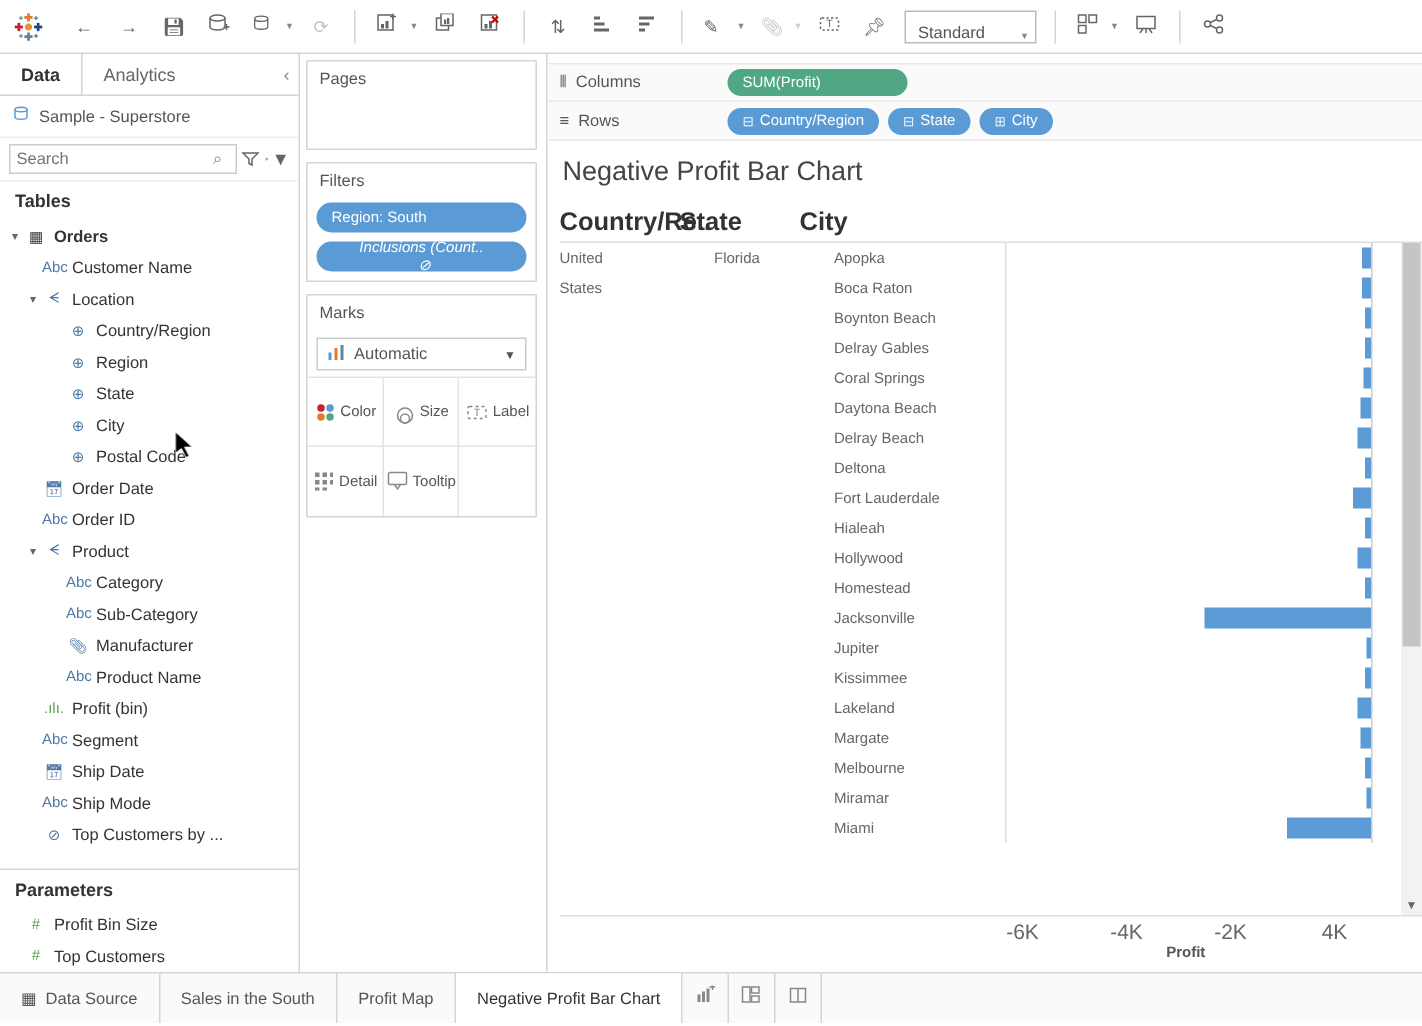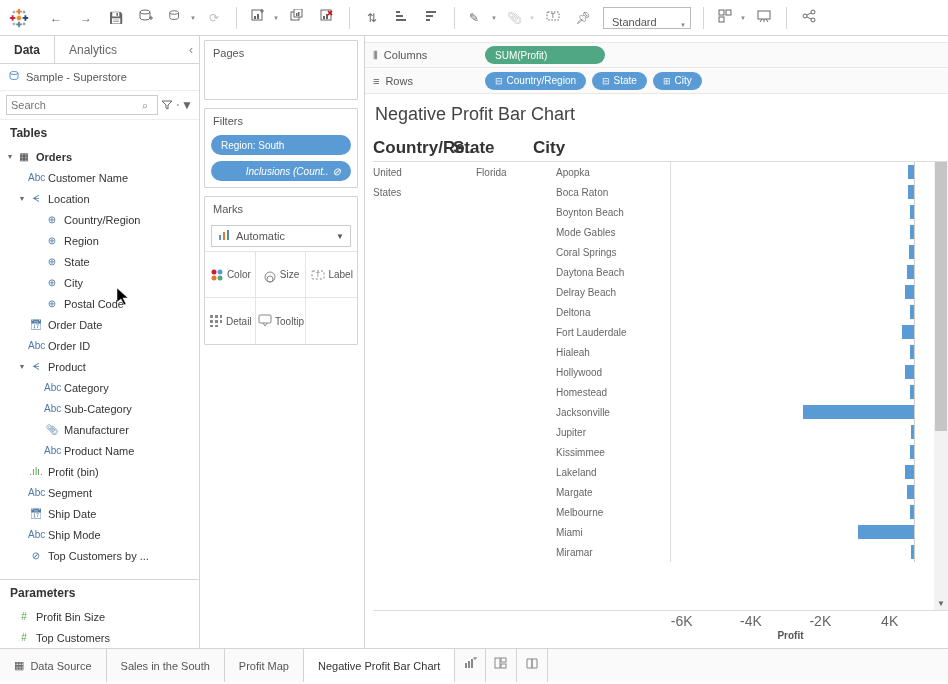--- a/index.html
+++ b/index.html
@@ -46,21 +46,21 @@
 .indent-0 { padding-left: 4px; }
 .indent-1 { padding-left: 16px; }
 .indent-3 { padding-left: 44px; }
 
 .params-section { border-top: 1px solid #d4d4d4; }
 
 .center-panel { width: 164px; display: flex; flex-direction: column; gap: 8px; padding: 4px 6px 4px 4px; }
 .card { border: 1px solid #d4d4d4; border-radius: 1px; background: #fff; }
 .card-title { padding: 6px 8px; font-size: 11px; color: #555; }
 .pill { height: 20px; border-radius: 10px; background: #5b9bd5; color: #fff; font-size: 10px; display: flex; align-items: center; padding: 0 10px; margin: 2px 6px 6px; cursor: pointer; font-style: normal; }
-.pill.set { font-style: italic; display: flex; justify-content: flex-end; }
+.pill.set { font-style: italic; display: flex; justify-content: center; flex-direction: column; }
 .pill .set-ic { margin-left: 4px; }
 
 .marks-type { margin: 4px 6px; border: 1px solid #ccc; height: 22px; display: flex; align-items: center; padding: 0 6px; font-size: 11px; color: #555; justify-content: flex-start; gap: 6px; }
 .marks-type .dd { margin-left: auto; font-size: 8px; }
 .marks-grid { display: grid; grid-template-columns: repeat(3, 1fr); border-top: 1px solid #e4e4e4; }
 .mark-cell { height: 46px; border-right: 1px solid #e4e4e4; border-bottom: 1px solid #e4e4e4; display: flex; flex-direction: row; align-items: center; justify-content: center; gap: 2px; cursor: pointer; font-size: 10px; color: #555; }
 .mark-cell:nth-child(3n) { border-right: none; }
 .mark-cell:nth-child(n+4) { border-bottom: none; }
 .mark-cell .mi { font-size: 14px; height: 18px; display:flex; align-items:center; }
 
@@ -539,21 +539,21 @@
               <div class="c-state"></div>
               <div class="c-city">Boynton Beach</div>
               <div class="c-bar">
                 <div class="zero-line" style="left: 242.667px;"></div>
                 <div class="bar" style="left: 239.2px; width: 3.46667px;"></div>
               </div>
             </div>
             <div class="chart-row">
               <div class="c-country"></div>
               <div class="c-state"></div>
-              <div class="c-city">Mode Gables</div>
+              <div class="c-city">Delray Gables</div>
               <div class="c-bar">
                 <div class="zero-line" style="left: 242.667px;"></div>
                 <div class="bar" style="left: 238.507px; width: 4.16px;"></div>
               </div>
             </div>
             <div class="chart-row">
               <div class="c-country"></div>
               <div class="c-state"></div>
               <div class="c-city">Coral Springs</div>
               <div class="c-bar">
@@ -674,33 +674,33 @@
               <div class="c-state"></div>
               <div class="c-city">Melbourne</div>
               <div class="c-bar">
                 <div class="zero-line" style="left: 242.667px;"></div>
                 <div class="bar" style="left: 239.2px; width: 3.46667px;"></div>
               </div>
             </div>
             <div class="chart-row">
               <div class="c-country"></div>
               <div class="c-state"></div>
+              <div class="c-city">Miramar</div>
+              <div class="c-bar">
+                <div class="zero-line" style="left: 242.667px;"></div>
+                <div class="bar" style="left: 239.893px; width: 2.77333px;"></div>
+              </div>
+            </div>
+            <div class="chart-row">
+              <div class="c-country"></div>
+              <div class="c-state"></div>
               <div class="c-city">Miami</div>
               <div class="c-bar">
                 <div class="zero-line" style="left: 242.667px;"></div>
                 <div class="bar" style="left: 187.2px; width: 55.4667px;"></div>
-              </div>
-            </div>
-            <div class="chart-row">
-              <div class="c-country"></div>
-              <div class="c-state"></div>
-              <div class="c-city">Miramar</div>
-              <div class="c-bar">
-                <div class="zero-line" style="left: 242.667px;"></div>
-                <div class="bar" style="left: 239.893px; width: 2.77333px;"></div>
               </div>
             </div>
           </div>
         <div class="chart-scroll">
           <div class="arrow-up">▲</div>
           <div class="thumb"></div>
           <div class="arrow-down">▼</div>
         </div>
       </div>
       <div class="axis-row">

